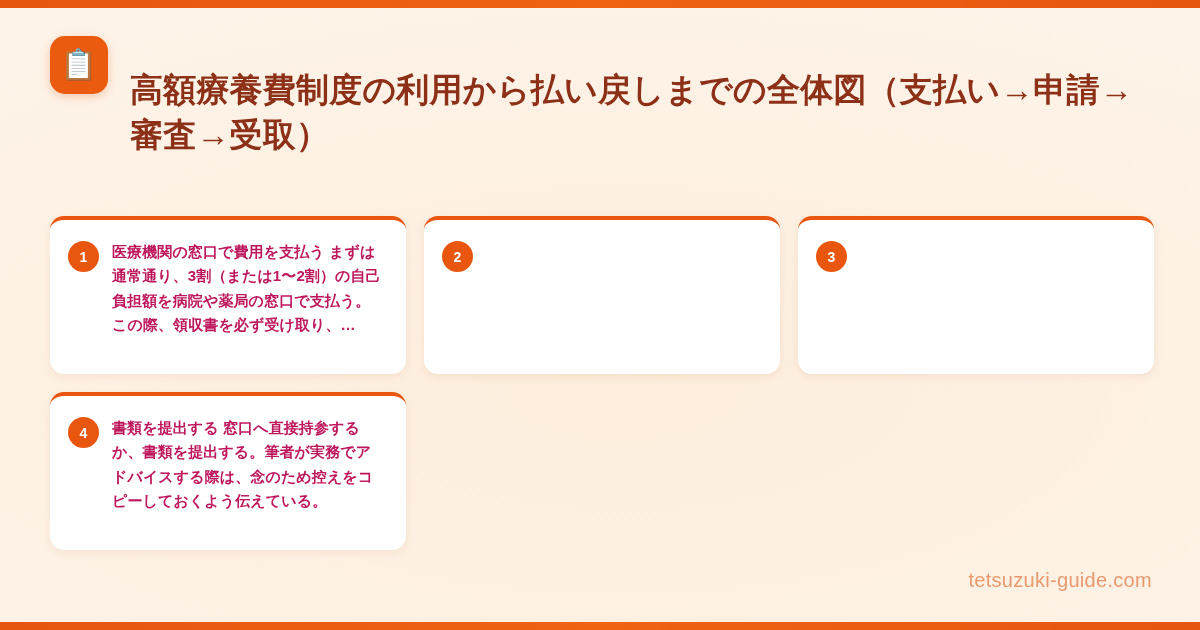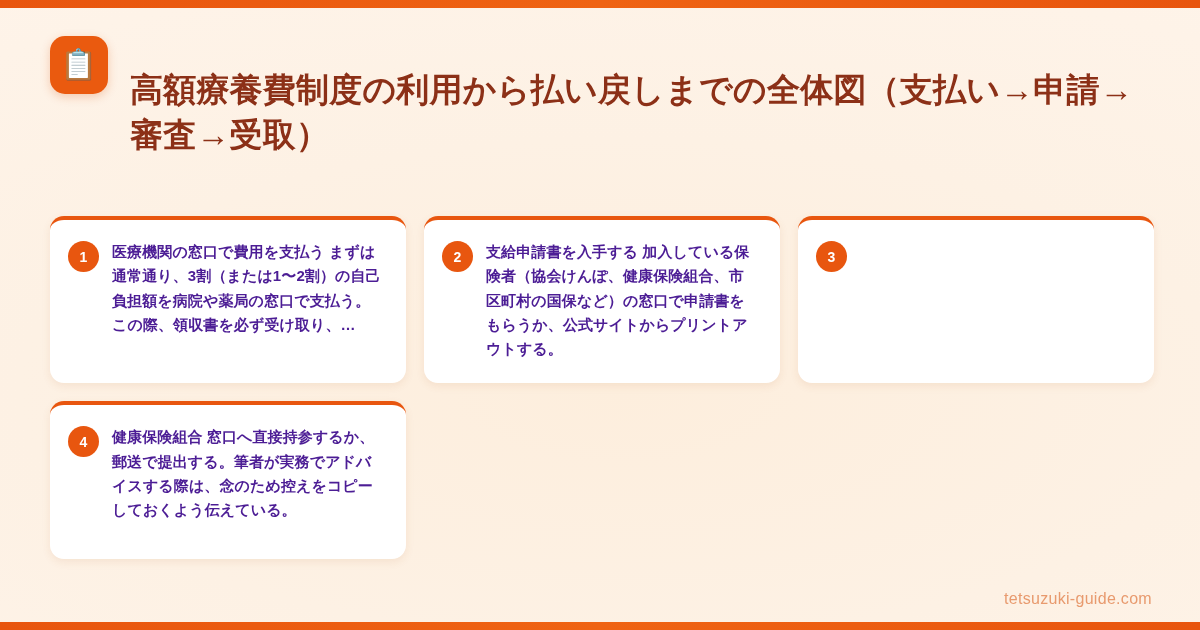--- a/index.html
+++ b/index.html
@@ -110,31 +110,31 @@
     align-items: center;
     justify-content: center;
     line-height: 1;
     margin-top: 1px;
   }
 
   .card-text {
     font-size: 15px;
     font-weight: bold;
     line-height: 1.62;
-    color: #4c1d95;
+    color: #be185d;
     letter-spacing: 0.1px;
     flex: 1 1 auto;
   }
 
   
   .footer-watermark {
     position: absolute;
     right: 48px;
-    bottom: 22px;
-    font-size: 16px;
+    bottom: 38px;
+    font-size: 20px;
     color: #e89a6e;
     letter-spacing: 0.3px;
   }
 </style>
 </head>
 <body>
 
 <div class="infographic">
 
   <div class="accent-bar top"></div>
@@ -148,30 +148,29 @@
 
   <div class="cards">
 
     <div class="card">
       <div class="card-badge">1</div>
       <div class="card-text">医療機関の窓口で費用を支払う まずは通常通り、3割（または1〜2割）の自己負担額を病院や薬局の窓口で支払う。この際、領収書を必ず受け取り、…</div>
     </div>
 
     <div class="card">
       <div class="card-badge">2</div>
-      <div class="card-text">支給申請書を入手する 加入している保険者（協会けんぽ、健康保険組合、市区町村の国保など）の窓口で申請書をもらうか、公式サイトからプリントアウトする。</div>
     </div>
 
     <div class="card">
       <div class="card-badge">3</div>
     </div>
 
     <div class="card">
       <div class="card-badge">4</div>
-      <div class="card-text">健康保険組合 窓口へ直接持参するか、郵送で提出する。筆者が実務でアドバイスする際は、念のため控えをコピーしておくよう伝えている。</div>
+      <div class="card-text">書類を提出する 窓口へ直接持参するか、書類を提出する。筆者が実務でアドバイスする際は、念のため控えをコピーしておくよう伝えている。</div>
     </div>
 
   </div>
 
   <div class="footer-watermark">tetsuzuki-guide.com</div>
 
   <div class="accent-bar bottom"></div>
 
 </div>
 

